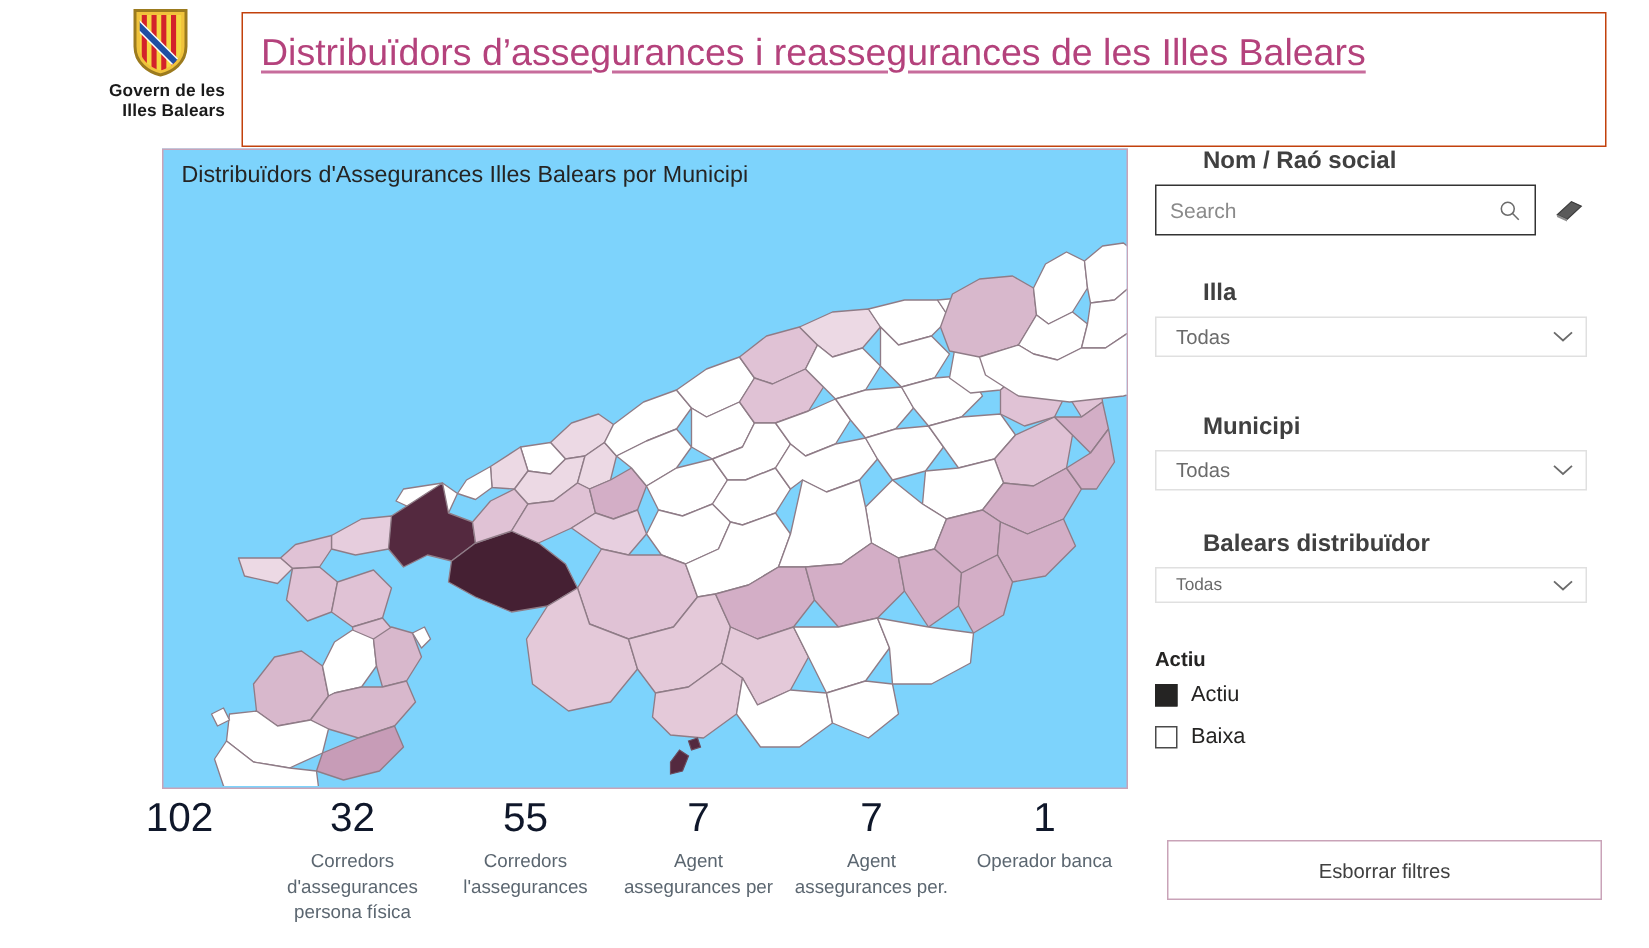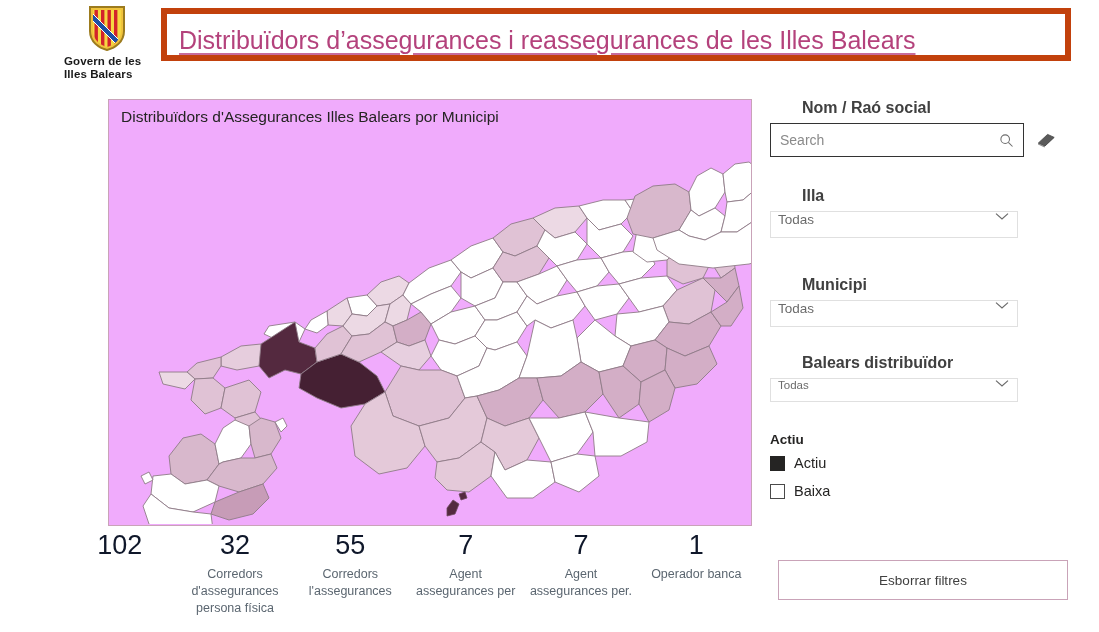--- a/index.html
+++ b/index.html
@@ -10,49 +10,49 @@
     background: #ffffff;
     font-family: "Liberation Sans", sans-serif;
     overflow: hidden;
   }
   .page { position: relative; width: 1099px; height: 632px; background: #fff; }
 
   
   .header { position: absolute; left: 0; top: 0; width: 1099px; height: 92px; }
   .crest-block {
     position: absolute; left: 64px; top: 4px;
-    width: 86px; text-align: left;
+    width: 86px; text-align: right;
   }
   .crest { width: 40px; height: 48px; margin: 0 auto; display: block; }
   .crest-caption {
     font-size: 11.5px; font-weight: bold; color: #1a1a1a;
     line-height: 13px; margin-top: 3px; letter-spacing: .1px;
   }
   .title-box {
     position: absolute; left: 161px; top: 8px;
-    width: 910px; height: 53px;
-    border: 6px solid #c2410c;
+    width: 910px; height: 90px;
+    border: 1px solid #c2410c;
     background: #ffffff;
   }
   .title-text {
     position: absolute; left: 12px; top: 12px;
     font-size: 25px; color: #b4427c;
     text-decoration: underline;
     text-decoration-color: #c76c9c;
     text-underline-offset: 4px;
     white-space: nowrap;
     font-family: "Liberation Sans", sans-serif;
   }
 
   
   .map-panel {
     position: absolute; left: 108px; top: 99px;
     width: 644px; height: 427px;
     border: 1px solid #c9a3b8;
-    background: #f0abfc;
+    background: #7dd3fc;
     padding-left: 20px;
   }
   .map-title {
     position: absolute; left: 12px; top: 8px;
     font-size: 15.5px; color: #252423;
     white-space: nowrap;
   }
   .map-svg { position: absolute; left: 0; top: 26px; width: 642px; height: 398px; }
 
   
@@ -91,24 +91,24 @@
     font-size: 14px; color: #6b6b6b;
     padding: 0 28px 0 9px; width: 100%; height: 100%;
   }
   .search-input::placeholder { color: #8a8a8a; }
   .search-icon { position: absolute; right: 9px; top: 9px; }
   .eraser-icon { width: 24px; height: 24px; }
 
   .block { margin-top: 20px; }
   .block.municipi { margin-top: 22px; }
   .select-box {
-    width: 248px; height: 27px;
+    width: 288px; height: 27px;
     border: 1px solid #e0e0e0; background: #fff;
-    display: flex; align-items: flex-start; justify-content: space-between;
-    padding: 0 8px 0 7px;
+    display: flex; align-items: center; justify-content: space-between;
+    padding: 0 8px 0 13px;
   }
   .select-value { font-size: 13.5px; color: #6b6b6b; }
   .select-value.small { font-size: 11.5px; }
   .chev { width: 14px; height: 9px; }
 
   .checkbox-row { display: flex; align-items: center; height: 24px; margin-top: 4px; }
   .cbox { width: 15px; height: 15px; border: 1px solid #4a4a4a; background: #fff; margin-right: 9px; }
   .cbox.checked { background: #252423; border-color: #252423; }
   .cbox-label { font-size: 14.5px; color: #252423; }
   .actiu-title { font-size: 13.5px; font-weight: bold; color: #252423; margin-bottom: 2px; }

